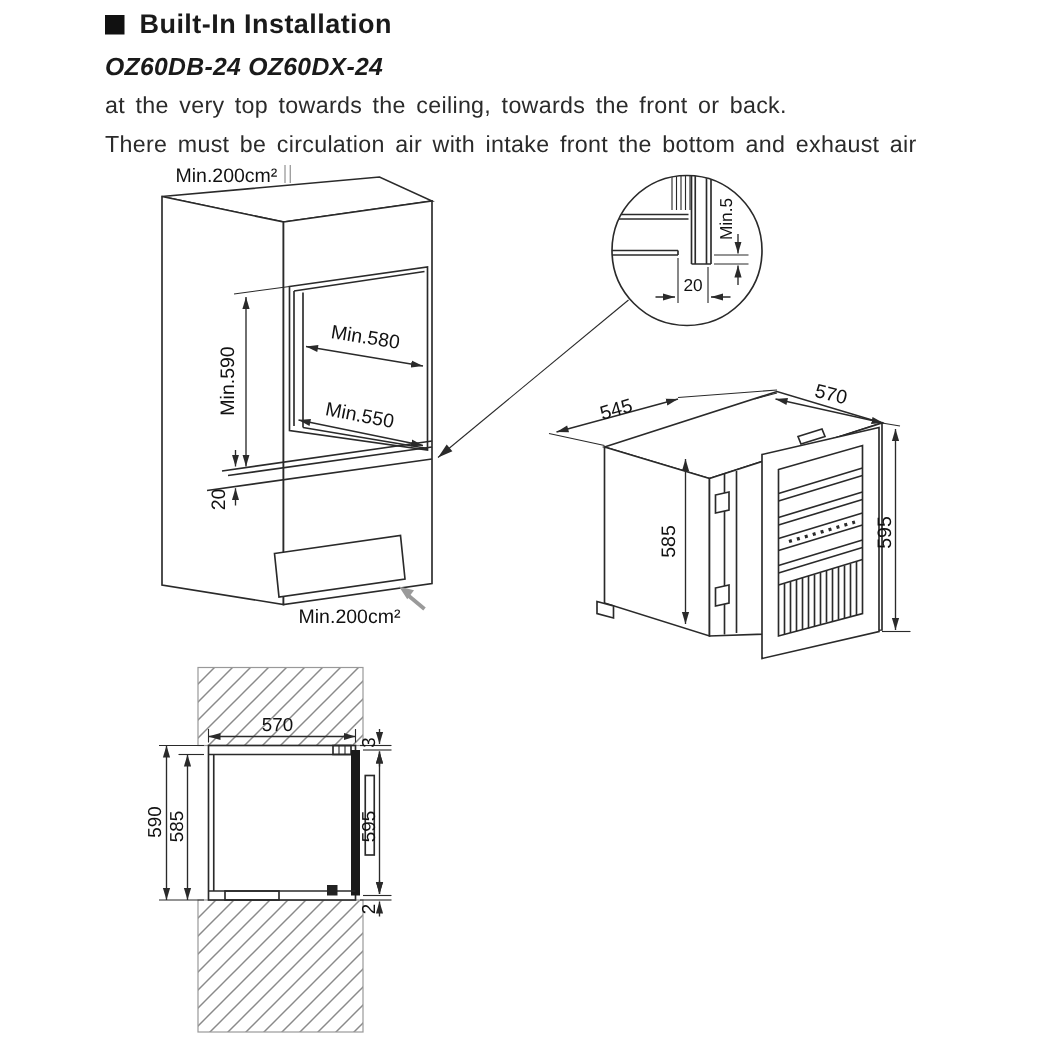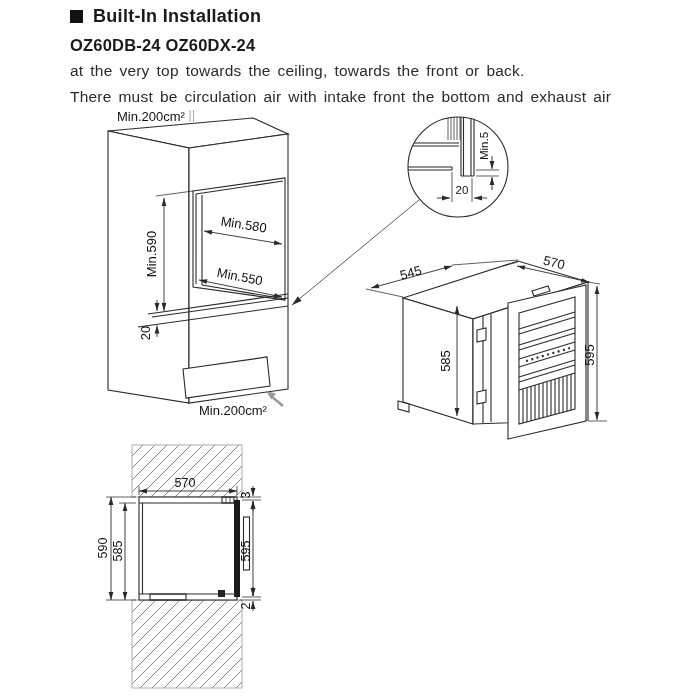--- a/index.html
+++ b/index.html
@@ -2,21 +2,21 @@
 <html><head>
 <meta charset="utf-8">
 <style>
   html,body{margin:0;padding:0;background:#fff;}
   #page{position:relative;width:624px;height:700px;background:#fff;overflow:hidden;
         font-family:"Liberation Sans",sans-serif;color:#1a1a1a;border-radius:30px;}
   #hdr{position:absolute;left:70px;top:6px;width:580px;}
   .title-row{display:flex;align-items:center;gap:10px;}
   .sq{width:13px;height:13px;background:#111;flex:0 0 auto;}
   .title{font-size:18px;font-weight:bold;letter-spacing:.3px;}
-  .models{margin-top:9px;font-size:16.5px;font-weight:bold;letter-spacing:.2px;}
+  .models{margin-top:9px;font-size:16.5px;font-weight:bold;font-style:italic;letter-spacing:.2px;}
   .body-line{font-size:15.5px;letter-spacing:.2px;word-spacing:2.5px;line-height:26px;color:#2b2b2b;}
   .body-wrap{margin-top:3px;}
   svg{position:absolute;left:0;top:0;}
   .obj{stroke:#2a2a2a;stroke-width:1.1;fill:none;}
   .objf{stroke:#2a2a2a;stroke-width:1.1;fill:#fff;}
   .dim{stroke:#2a2a2a;stroke-width:.9;fill:none;}
   .thin{stroke:#2a2a2a;stroke-width:.75;fill:none;}
   .gray{stroke:#8a8a8a;}
   .lbl{font-family:"Liberation Sans",sans-serif;font-size:13px;fill:#111;}
   .lbl-m{font-family:"Liberation Sans",sans-serif;font-size:12.5px;fill:#111;}

